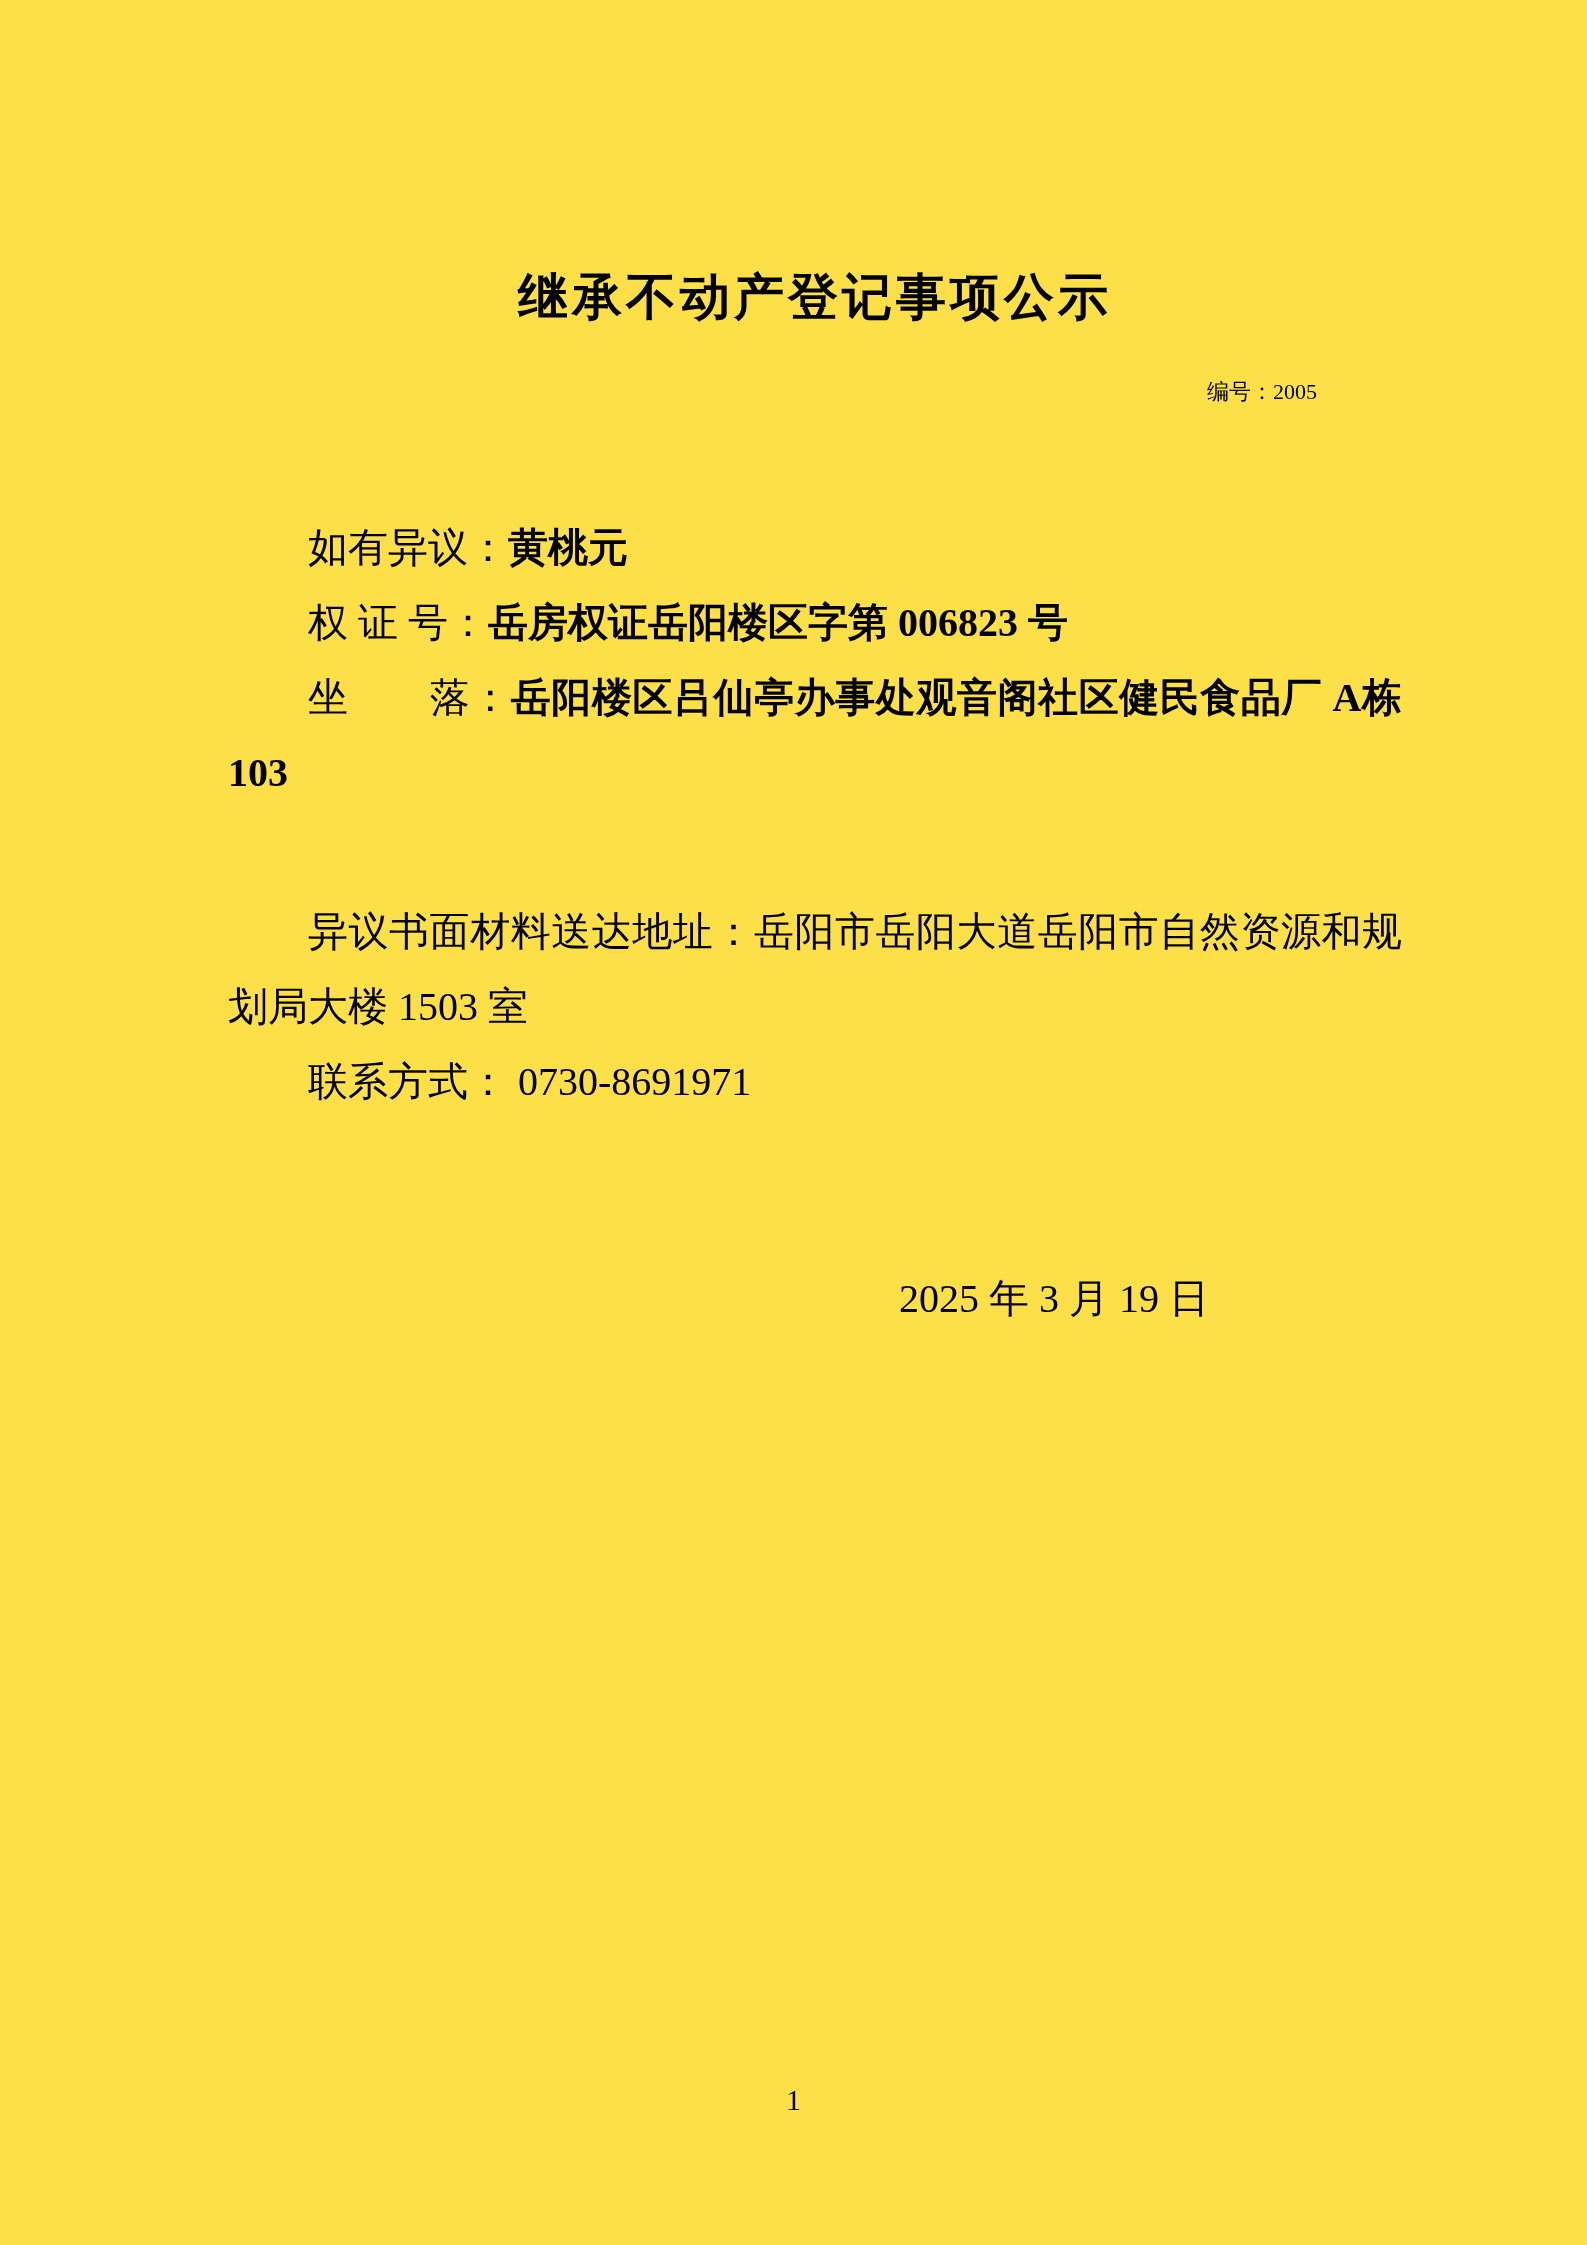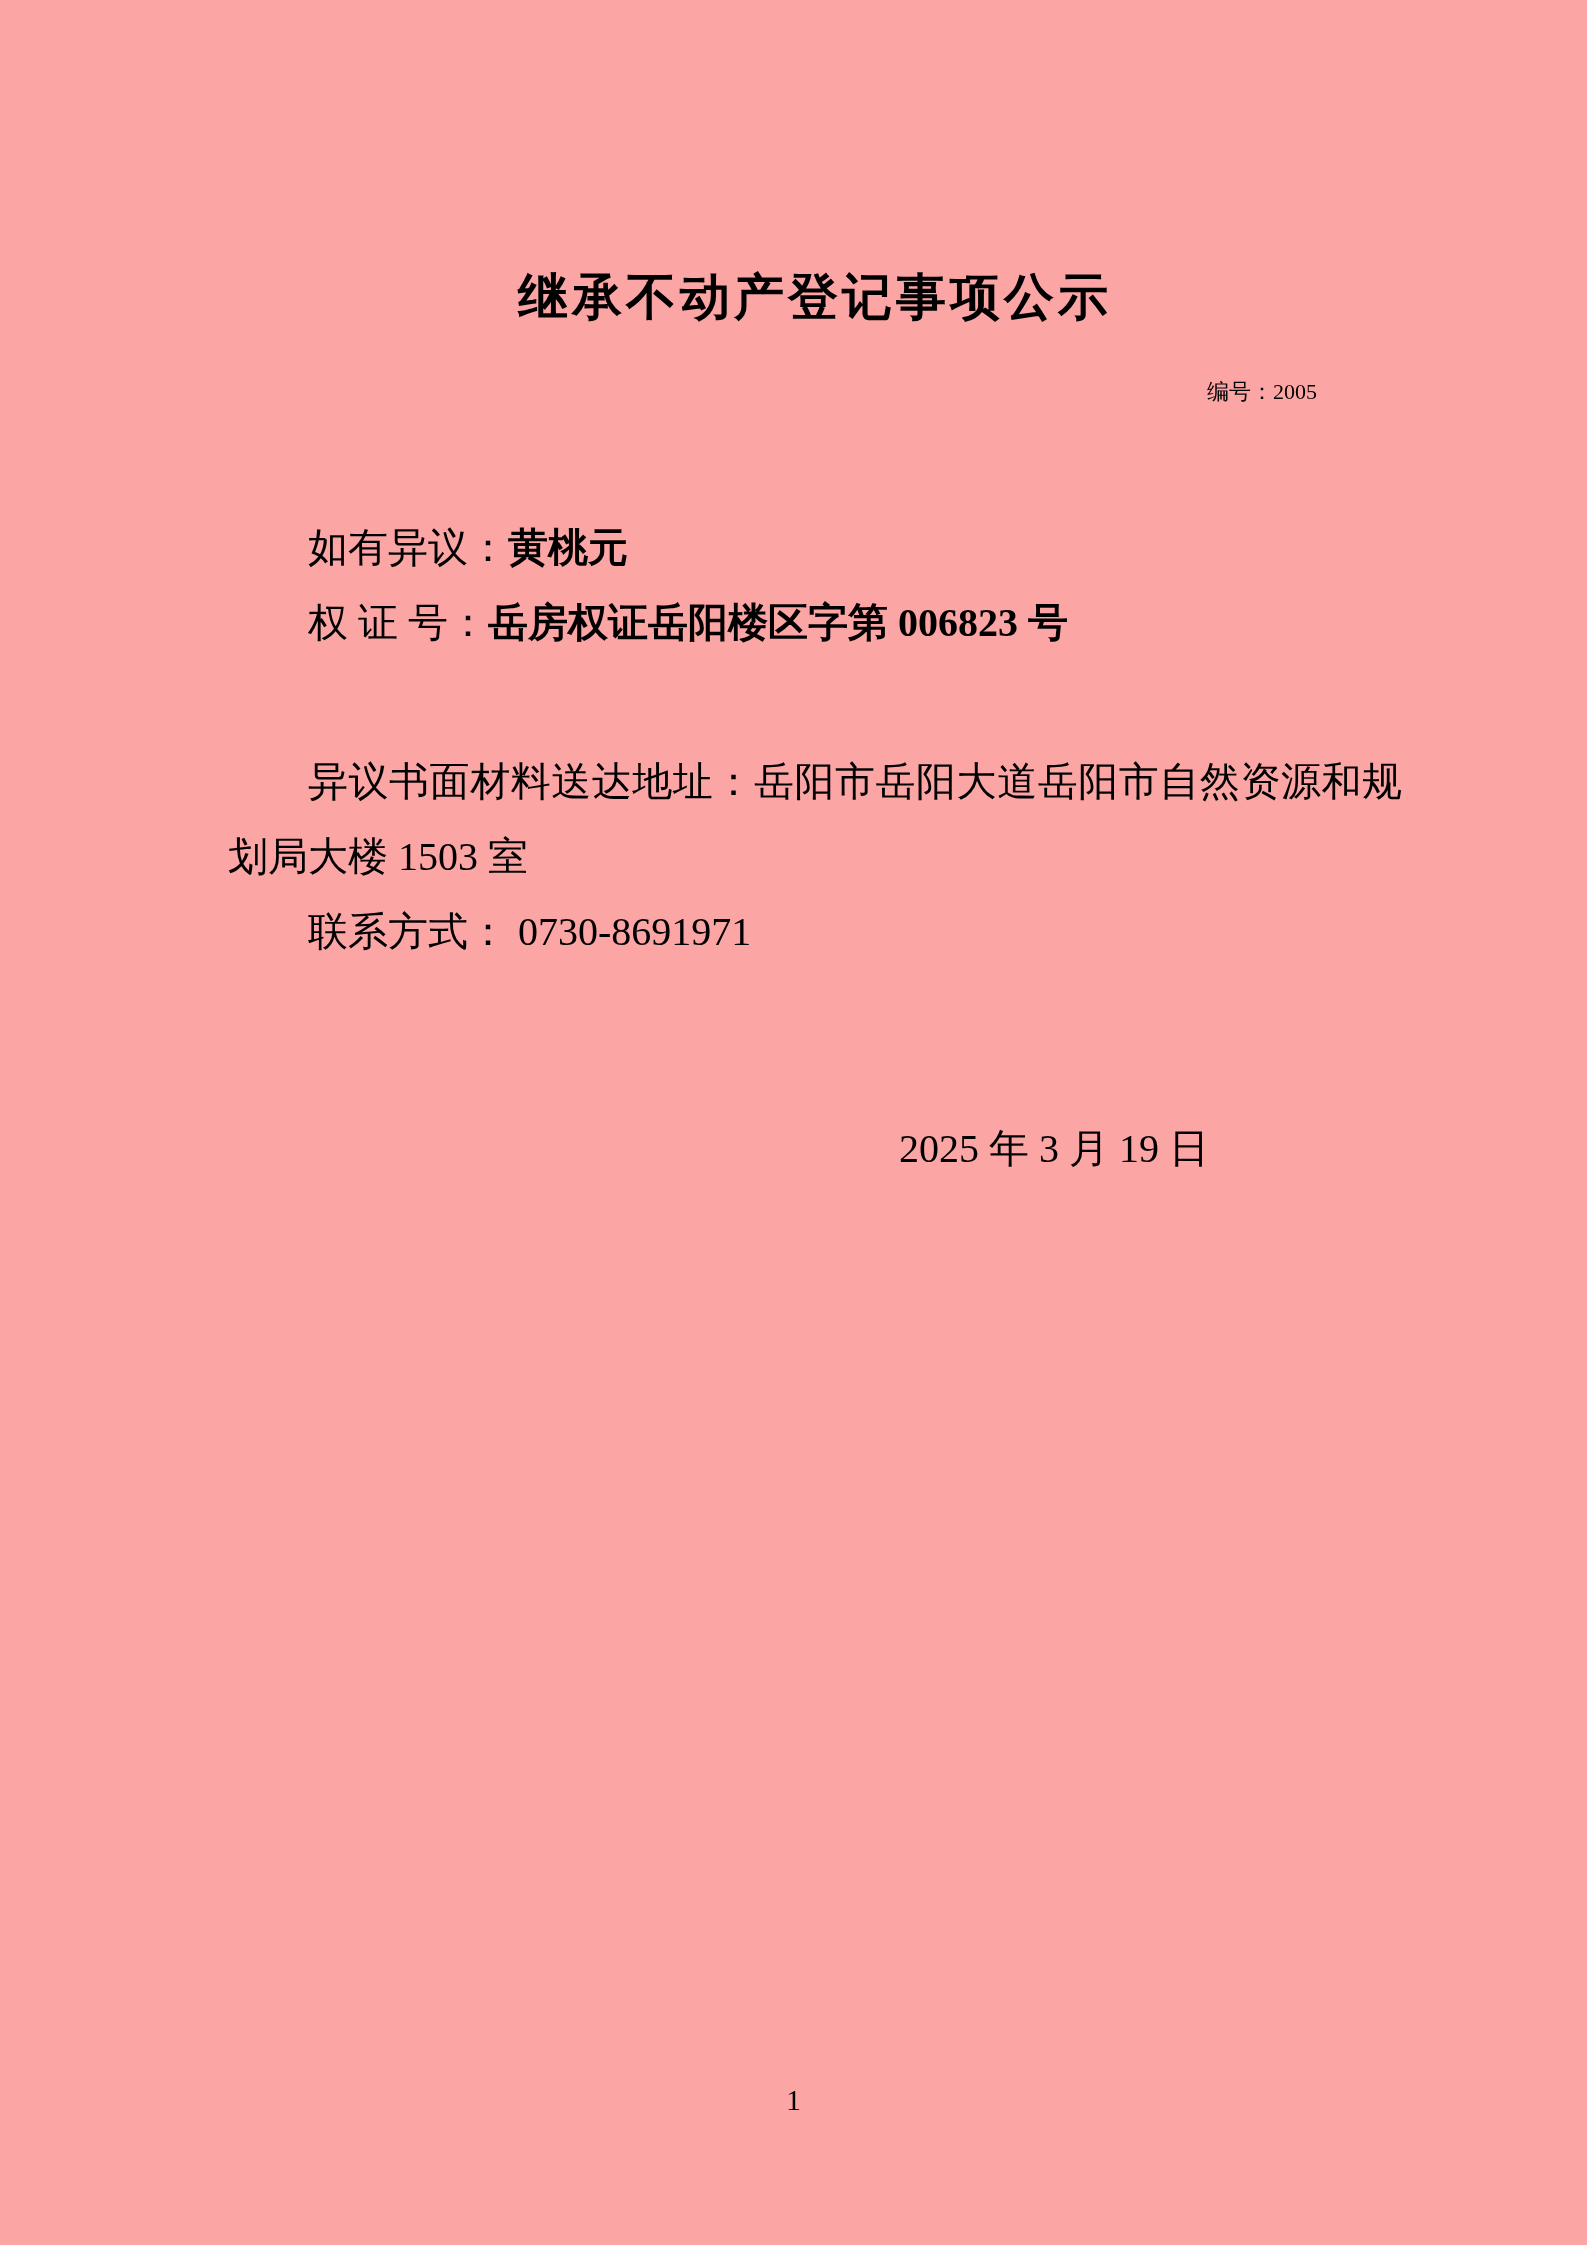--- a/index.html
+++ b/index.html
@@ -5,21 +5,21 @@
   html, body {
     margin: 0;
     padding: 0;
     background: #ffffff;
   }
   .page {
     position: relative;
     width: 1587px;
     height: 2245px;
     box-sizing: border-box;
-    background: #fca5a5;
+    background: #fde047;
     color: #000000;
     padding: 268px 185px 0 228px;
     font-family: "Liberation Serif", "DejaVu Serif", serif;
     font-size: 40px;
     overflow: hidden;
   }
   .doc-title {
     font-family: "Liberation Sans", "DejaVu Sans", sans-serif;
     font-weight: bold;
     font-size: 50px;
@@ -100,20 +100,23 @@
 
 
     <div class="detail-line">
       <span class="label">如有异议：</span><span class="value">黄桃元</span>
     </div>
 
     <div class="detail-line">
       <span class="label">权 证 号：</span><span class="value">岳房权证岳阳楼区字第 006823 号</span>
     </div>
 
+    <div class="detail-line">
+      <span class="label">坐　　落：</span><span class="value">岳阳楼区吕仙亭办事处观音阁社区健民食品厂 A栋 103</span>
+    </div>
 
     <div class="para-address">异议书面材料送达地址：岳阳市岳阳大道岳阳市自然资源和规划局大楼 1503 室</div>
 
     <div class="contact-line">
       <span>联系方式：</span>
       <span>0730-8691971</span>
     </div>
 
   </div>
 

